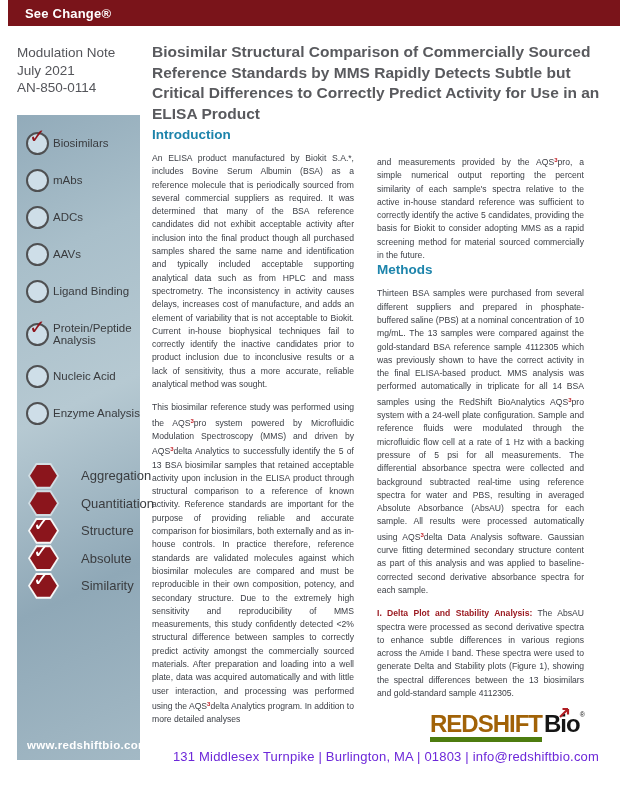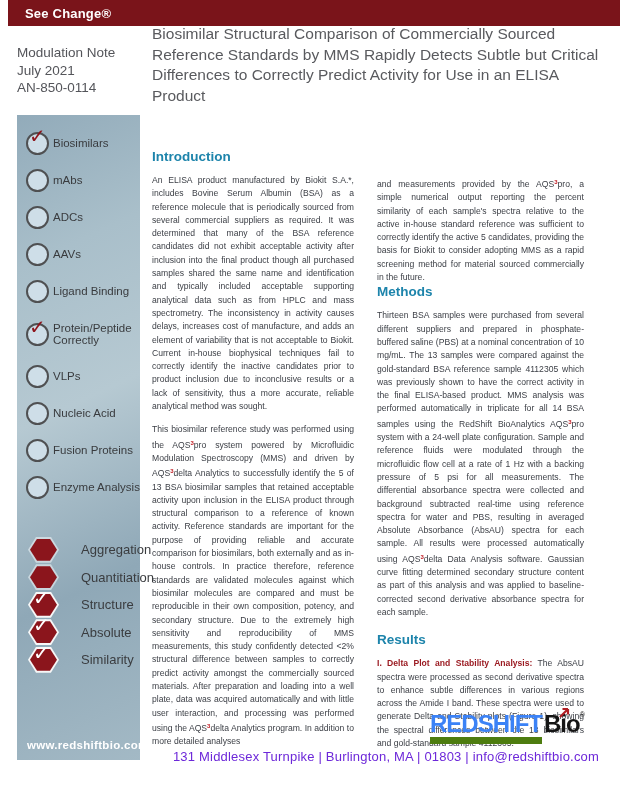--- a/index.html
+++ b/index.html
@@ -8,21 +8,21 @@
 
   
   .banner{position:absolute;left:8px;top:0;width:620px;height:26px;background:#7a141a;
           display:flex;align-items:center;}
   .banner span{color:#ffffff;font-size:13px;font-weight:700;margin-left:17px;letter-spacing:.2px;}
 
   
   .appnote{position:absolute;left:17px;top:44px;font-size:13.5px;line-height:17.5px;color:#54555a;}
 
   
-  .title{position:absolute;left:152px;top:24px;width:450px;margin:0;font-weight:400;
+  .title{position:absolute;left:152px;top:42px;width:450px;margin:0;font-weight:700;
          font-size:15.5px;line-height:20.5px;color:#595a5e;}
 
   
   .sidebar{position:absolute;left:17px;top:115px;width:123px;height:645px;
            background:linear-gradient(155deg,#92abba 0%,#a9bfca 22%,#b6c9d2 45%,#8fa8b7 72%,#a3b9c5 100%);
            padding-top:10px;box-sizing:border-box;}
   .crow{display:flex;align-items:center;gap:4px;height:37px;padding-left:9px;}
   .crow.tall{height:48px;}
   .cbox{position:relative;width:19px;height:19px;border:2px solid #4f5052;border-radius:50%;
         background:#cedee8;flex:none;}
@@ -42,35 +42,35 @@
         background:#8b151c;}
   .hexw .hck{display:none;}
   .hexw.checked .hck{display:block;position:absolute;top:-8px;left:3px;font-style:normal;z-index:2;
         font-family:"DejaVu Sans", sans-serif;font-size:20px;font-weight:700;color:#ffffff;}
   .hlabel{font-size:13px;color:#3a3c3f;}
 
   .site{position:absolute;left:10px;bottom:9px;color:#ffffff;font-weight:700;font-size:11.5px;
         letter-spacing:.3px;}
 
   
-  .col{position:absolute;top:149px;}
+  .col{position:absolute;top:127px;}
   .col1{left:152px;width:202px;}
   .col2{left:377px;width:207px;}
   .h-teal{margin:0;font-size:13.5px;font-weight:700;color:#1d84ab;}
   .body{margin:10px 0 0 0;text-align:justify;font-size:8.6px;line-height:13.3px;color:#3d4047;}
   .col2 .first{margin-top:27px;}
   .col2 .h-methods{}
   .col2 .h-results{margin-top:13px;}
   .sup{color:#c01b22;font-weight:700;font-size:6px;vertical-align:3px;}
   .lead-red{color:#9b1b22;font-weight:700;}
 
   
   .logo{position:absolute;left:430px;top:711px;white-space:nowrap;}
-  .logo-red{display:inline-block;font-size:24px;font-weight:700;letter-spacing:-1px;color:#3b82f6;
-        border-bottom:7px solid #4d7c0f;padding-bottom:1px;line-height:1.05;}
+  .logo-red{display:inline-block;font-size:24px;font-weight:700;letter-spacing:-1px;color:#a16207;
+        border-bottom:5px solid #4d7c0f;padding-bottom:1px;line-height:1.05;}
   .logo-bio{position:relative;display:inline-block;font-size:24px;font-weight:700;letter-spacing:-1px;
         color:#151515;margin-left:2px;line-height:1.05;}
   .logo-arrow{position:absolute;left:14px;top:-5px;}
   .logo-reg{font-size:7px;color:#151515;vertical-align:top;}
 
   
   .footer{position:absolute;left:170px;top:749px;width:432px;text-align:center;
         font-size:13px;color:#6d28d9;letter-spacing:.2px;}
 </style>
 </head>
@@ -111,33 +111,25 @@
       <span class="clabel">AAVs</span>
     </div>
     <div class="crow">
       <span class="cbox"></span>
       <span class="clabel">Ligand Binding</span>
     </div>
     <div class="crow tall">
       <span class="cbox checked">
           <i class="ck">✓</i>
         </span>
-      <span class="clabel">Protein/Peptide Correctly</span>
-    </div>
-    <div class="crow">
-      <span class="cbox"></span>
-      <span class="clabel">VLPs</span>
+      <span class="clabel">Protein/Peptide Analysis</span>
     </div>
     <div class="crow">
       <span class="cbox"></span>
       <span class="clabel">Nucleic Acid</span>
-    </div>
-    <div class="crow">
-      <span class="cbox"></span>
-      <span class="clabel">Fusion Proteins</span>
     </div>
     <div class="crow">
       <span class="cbox"></span>
       <span class="clabel">Enzyme Analysis</span>
     </div>
 
     <div class="hexlist">
       <div class="hrow">
         <span class="hexw">
             <span class="hex"></span>
@@ -182,21 +174,20 @@
       <p class="body">An ELISA product manufactured by Biokit S.A.*, includes Bovine Serum Albumin (BSA) as a reference molecule that is periodically sourced from several commercial suppliers as required. It was determined that many of the BSA reference candidates did not exhibit acceptable activity after inclusion into the final product though all purchased samples shared the same name and identification and typically included acceptable supporting analytical data such as from HPLC and mass spectrometry. The inconsistency in activity causes delays, increases cost of manufacture, and adds an element of variability that is not acceptable to Biokit. Current in-house biophysical techniques fail to correctly identify the inactive candidates prior to product inclusion due to inconclusive results or a lack of sensitivity, thus a more accurate, reliable analytical method was sought.</p>
       <p class="body"><span>This biosimilar reference study was performed using the AQS</span><sup class="sup">3</sup><span>pro system powered by Microfluidic Modulation Spectroscopy (MMS) and driven by AQS</span><sup class="sup">3</sup><span>delta Analytics to successfully identify the 5 of 13 BSA biosimilar samples that retained acceptable activity upon inclusion in the ELISA product through structural comparison to a reference of known activity. Reference standards are important for the purpose of providing reliable and accurate comparison for biosimilars, both externally and as in-house controls. In practice therefore, reference standards are validated molecules against which biosimilar molecules are compared and must be reproducible in their own composition, potency, and secondary structure. Due to the extremely high sensitivity and reproducibility of MMS measurements, this study confidently detected &lt;2% structural difference between samples to correctly predict activity amongst the commercially sourced materials. After preparation and loading into a well plate, data was acquired automatically and with little user interaction, and processing was performed using the AQS</span><sup class="sup">3</sup><span>delta Analytics program. In addition to more detailed analyses</span></p>
     </section>
 
     <section class="col col2">
       <p class="body first"><span>and measurements provided by the AQS</span><sup class="sup">3</sup><span>pro, a simple numerical output reporting the percent similarity of each sample's spectra relative to the active in-house standard reference was sufficient to correctly identify the active 5 candidates, providing the basis for Biokit to consider adopting MMS as a rapid screening method for material sourced commercially in the future.</span></p>
 
       <h2 class="h-teal h-methods">Methods</h2>
       <p class="body"><span>Thirteen BSA samples were purchased from several different suppliers and prepared in phosphate-buffered saline (PBS) at a nominal concentration of 10 mg/mL. The 13 samples were compared against the gold-standard BSA reference sample 4112305 which was previously shown to have the correct activity in the final ELISA-based product. MMS analysis was performed automatically in triplicate for all 14 BSA samples using the RedShift BioAnalytics AQS</span><sup class="sup">3</sup><span>pro system with a 24-well plate configuration. Sample and reference fluids were modulated through the microfluidic flow cell at a rate of 1 Hz with a backing pressure of 5 psi for all measurements. The differential absorbance spectra were collected and background subtracted real-time using reference spectra for water and PBS, resulting in averaged Absolute Absorbance (AbsAU) spectra for each sample. All results were processed automatically using AQS</span><sup class="sup">3</sup><span>delta Data Analysis software. Gaussian curve fitting determined secondary structure content as part of this analysis and was applied to baseline-corrected second derivative absorbance spectra for each sample.</span></p>
 
-      <h2 class="h-teal h-results">Results</h2>
       <p class="body"><b class="lead-red">I. Delta Plot and Stability Analysis:</b><span> The AbsAU spectra were processed as second derivative spectra to enhance subtle differences in various regions across the Amide I band. These spectra were used to generate Delta and Stability plots (Figure 1), showing the spectral differences between the 13 biosimilars and gold-standard sample 4112305.</span></p>
     </section>
   </main>
 
   <div class="logo">
     <span class="logo-red">REDSHIFT</span><span class="logo-bio"><span>Bio</span><svg class="logo-arrow" width="13" height="13" viewBox="0 0 13 13">
           <path d="M2 11 L10 3 M10 3 H4.5 M10 3 V8.5" stroke="#b01e24" stroke-width="2.2" fill="none"></path>
         </svg></span><span class="logo-reg">®</span>
   </div>
 

